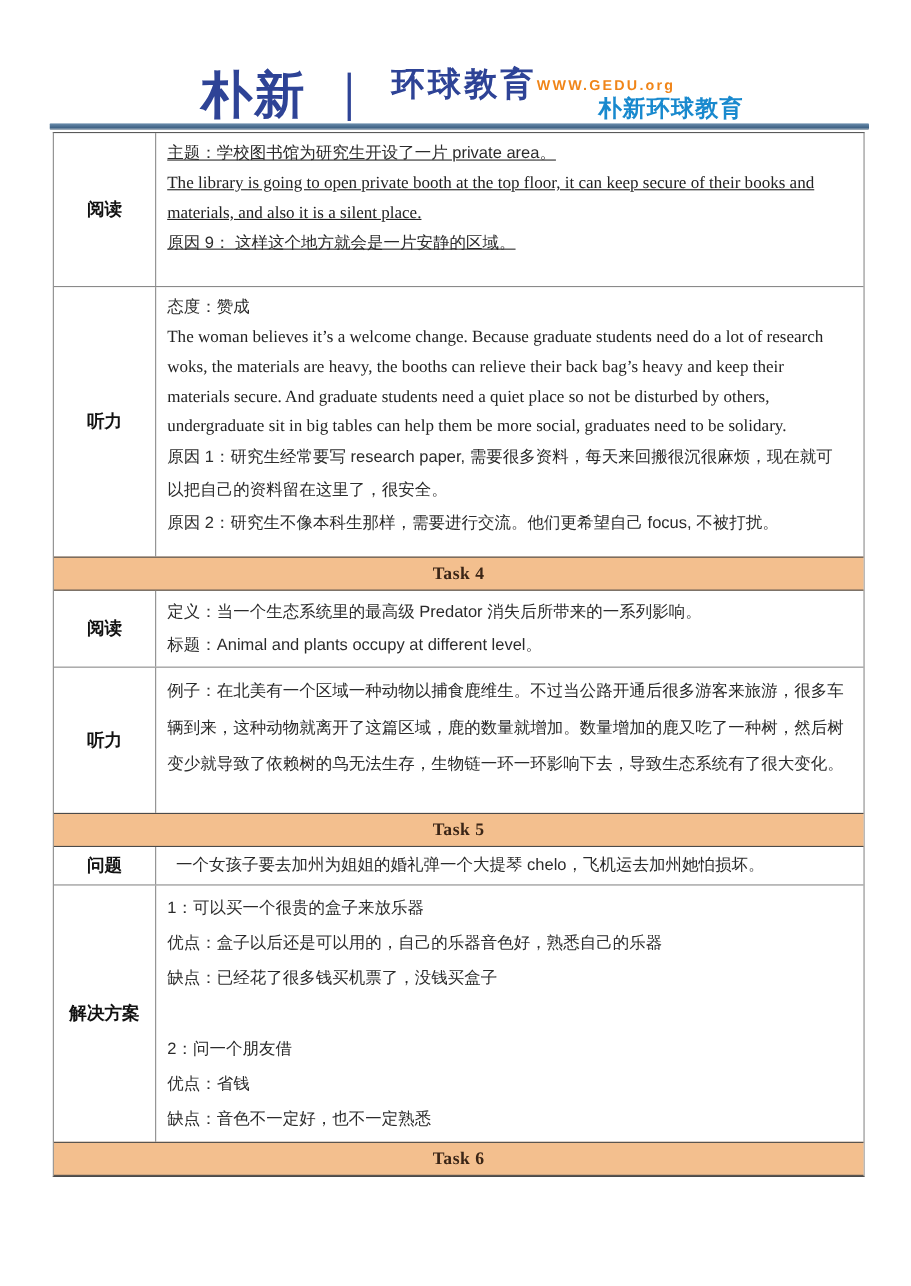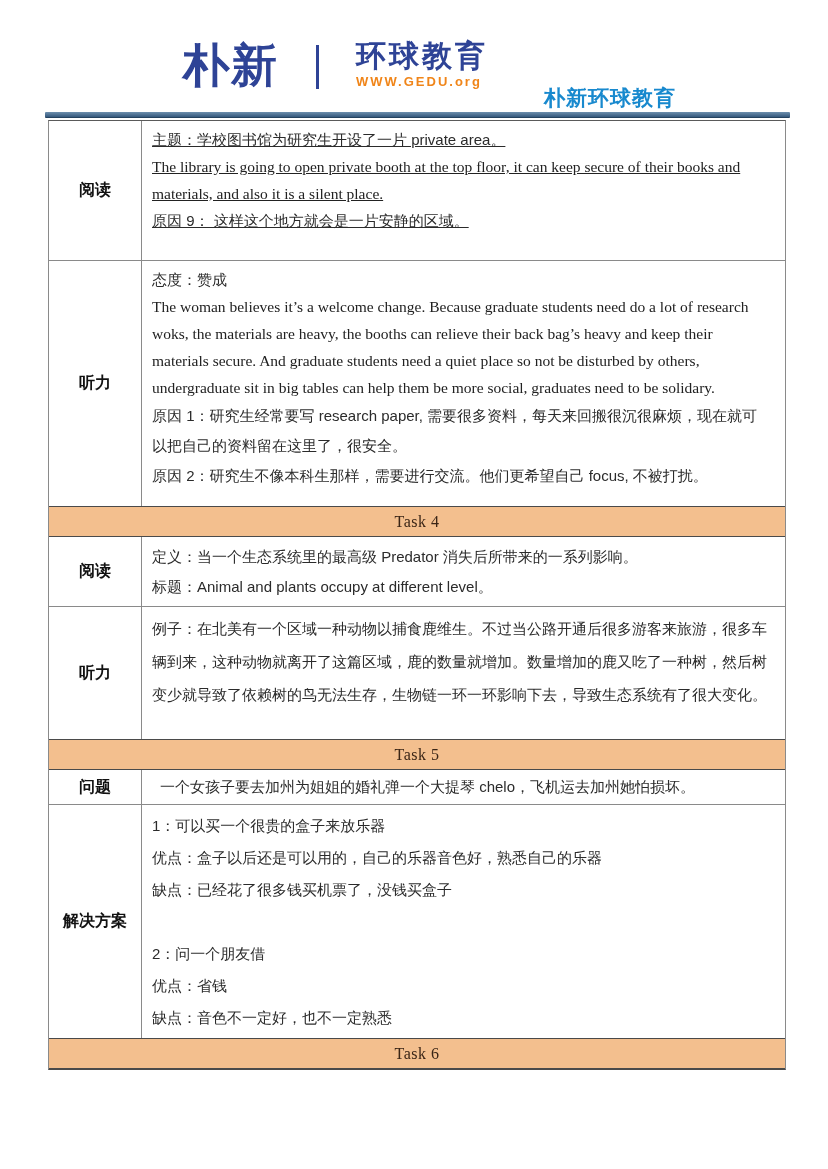--- a/index.html
+++ b/index.html
@@ -15,27 +15,27 @@
   }
   *{box-sizing:border-box;margin:0;padding:0;}
   html,body{background:#ffffff;}
   body{
     width:828px;height:1169px;position:relative;overflow:hidden;
     font-family:"Liberation Sans","DejaVu Sans",sans-serif;
     color:var(--text-main);
   }
   
   .header{position:absolute;top:0;left:0;width:828px;height:113px;}
-  .logo{position:absolute;left:183px;top:39px;display:flex;align-items:flex-start;gap:25px;}
+  .logo{position:absolute;left:183px;top:60px;display:flex;align-items:flex-start;gap:25px;}
   .logo-brand{
     font-size:46px;font-weight:bold;color:var(--logo-blue);
     letter-spacing:2px;line-height:52px;font-family:"Liberation Sans","DejaVu Sans",sans-serif;
   }
   .logo-divider{width:3px;height:44px;background:var(--logo-blue);margin:6px 12px 0 12px;}
-  .logo-right{display:flex;flex-direction:column;align-items:flex-start;}
+  .logo-right{display:flex;flex-direction:row;align-items:center;}
   .logo-name{font-size:30px;font-weight:bold;color:var(--logo-blue);line-height:34px;letter-spacing:3px;}
   .logo-url{font-size:13px;font-weight:bold;color:var(--logo-orange);letter-spacing:2px;margin-top:1px;}
   .header-title{
     position:absolute;left:544px;top:84px;font-size:21px;font-weight:bold;
     color:var(--title-blue);letter-spacing:1px;
   }
   .header-rule{
     position:absolute;left:45px;top:112px;width:745px;height:6px;
     background:linear-gradient(#6d8fae,#35597d);
     border-bottom:1px solid #24425f;border-radius:1px;
@@ -76,21 +76,21 @@
   .gap-above{margin-top:32px !important;}
   
   .task-row{
     height:31px;background:var(--task-bg);
     border-top:1px solid var(--border-dark);border-bottom:1px solid var(--border-dark);
     display:flex;align-items:center;justify-content:center;
   }
   .task-row + .row{border-top:none;}
   .task-title{
     font-family:"Liberation Serif","DejaVu Serif",serif;
-    font-weight:normal;font-size:16px;color:var(--task-text);letter-spacing:0.5px;
+    font-weight:bold;font-size:16px;color:var(--task-text);letter-spacing:0.5px;
   }
 </style>
 </head>
 <body>
 
 <div class="header">
   <div class="logo">
     <span class="logo-brand">朴新</span>
     <span class="logo-divider"></span>
     <span class="logo-right">

